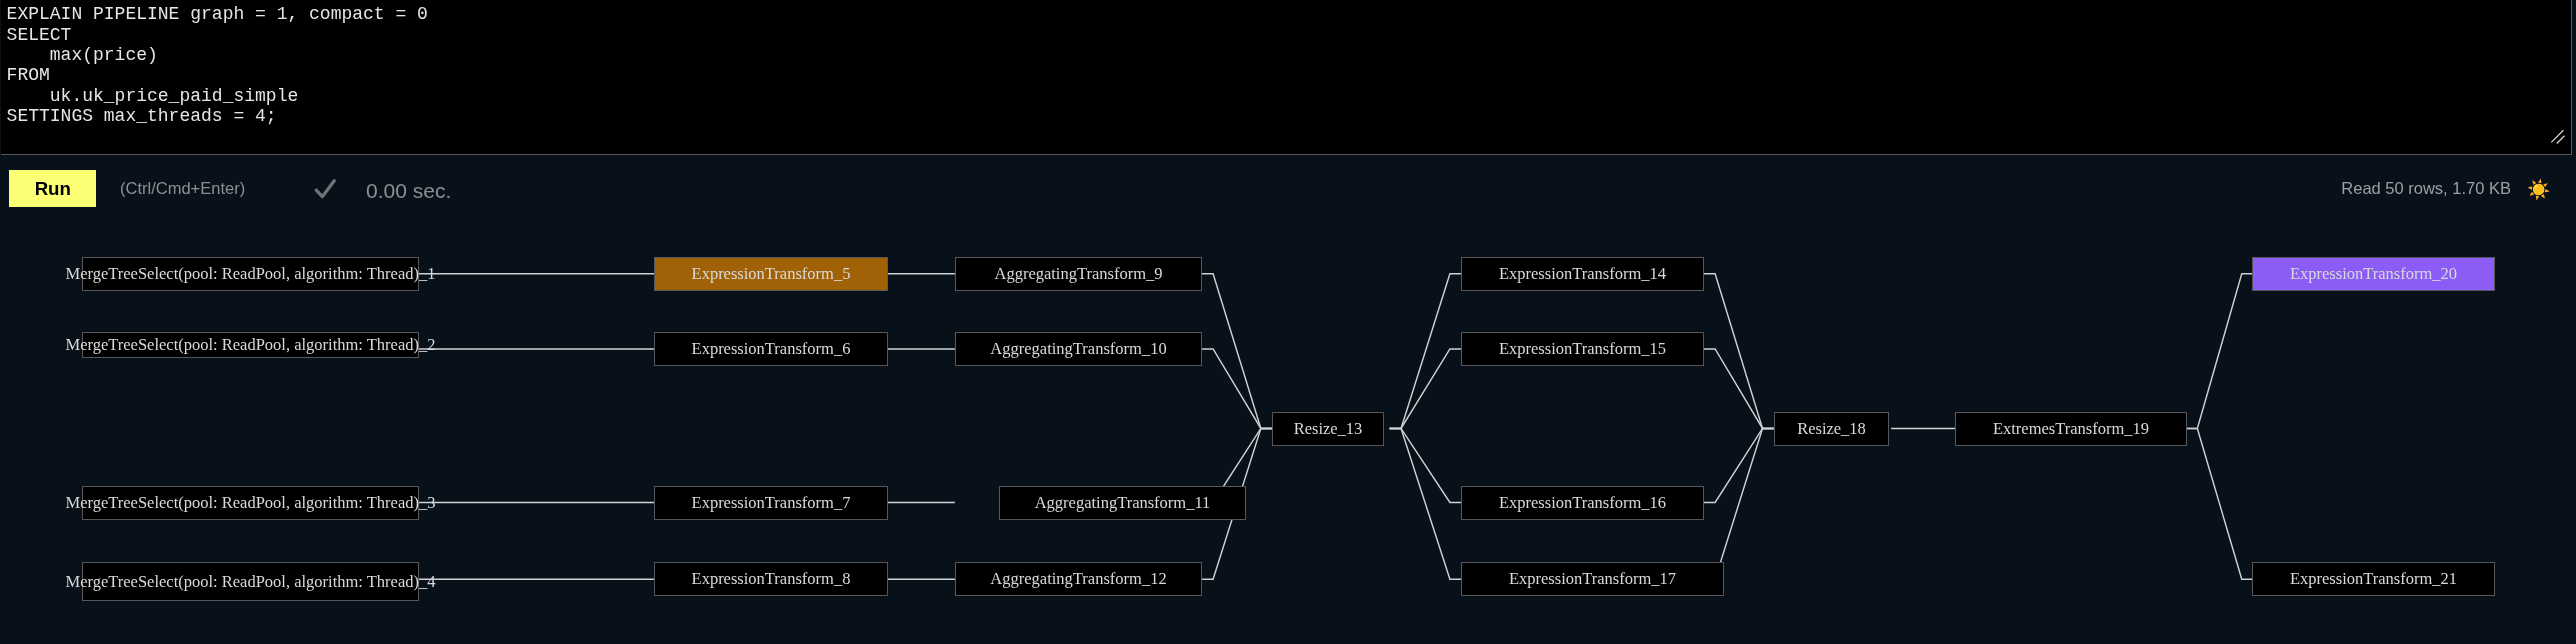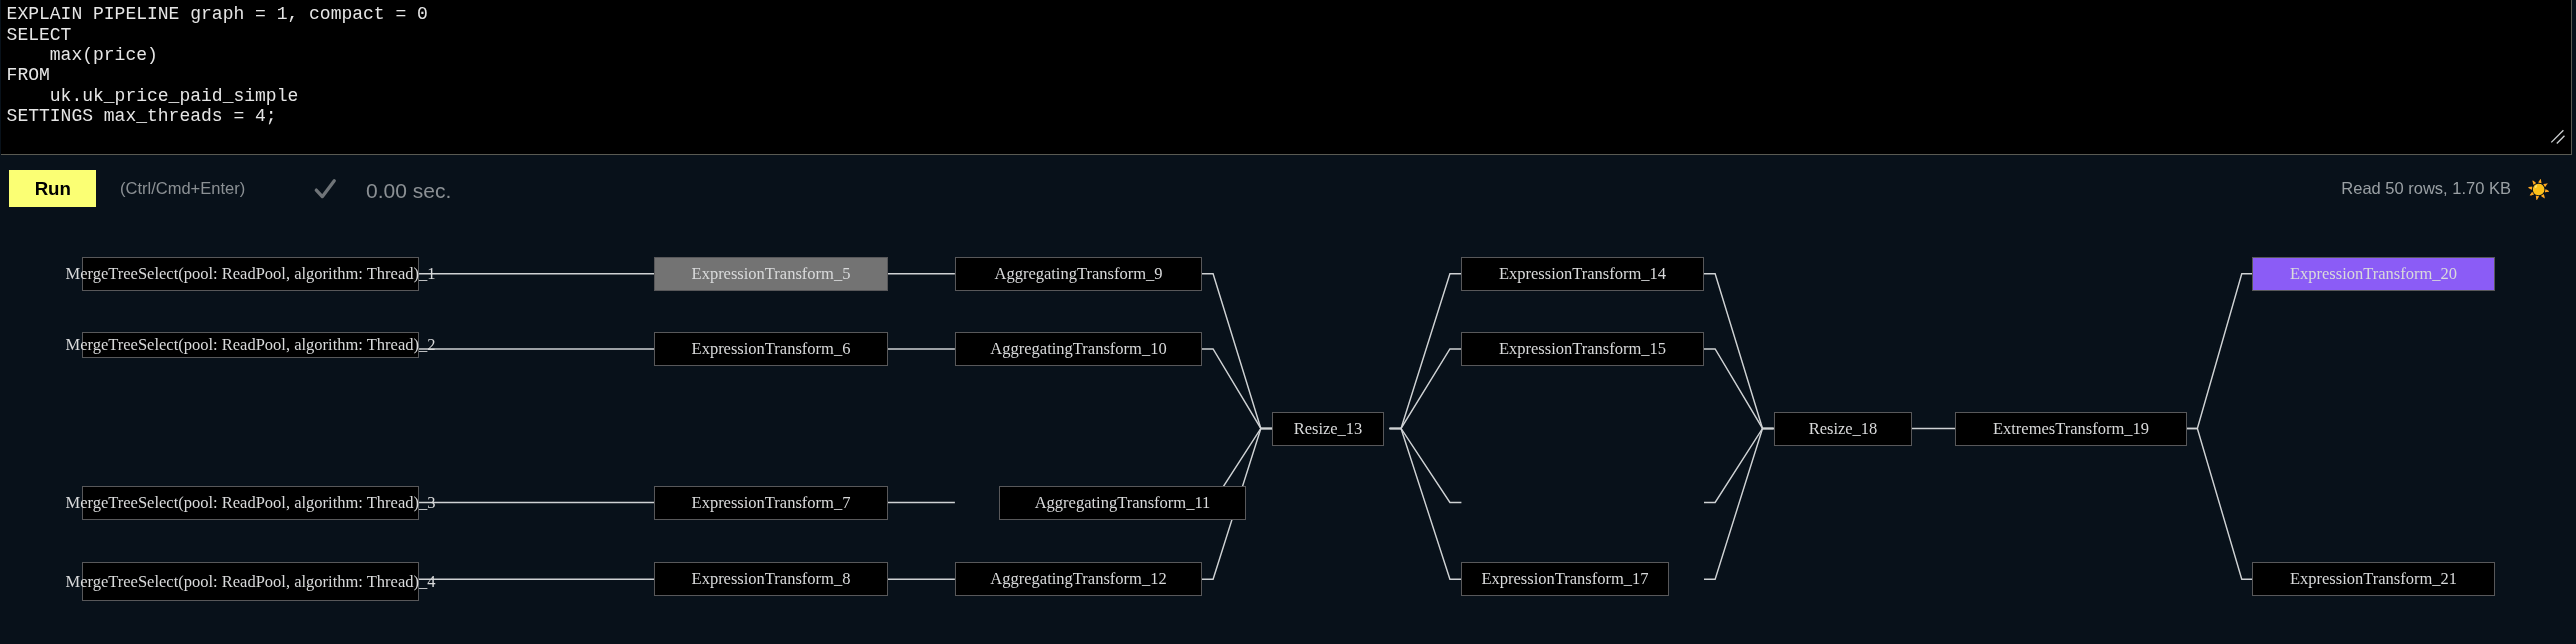--- a/index.html
+++ b/index.html
@@ -220,21 +220,21 @@
     </div>
     <div class="node" style="left: 82px; top: 118px; width: 337px; height: 26px; background: rgb(0, 0, 0); border-color: rgb(88, 88, 90); color: rgb(217, 218, 219);">
       <span>MergeTreeSelect(pool: ReadPool, algorithm: Thread)_2</span>
     </div>
     <div class="node" style="left: 82px; top: 272px; width: 337px; height: 34px; background: rgb(0, 0, 0); border-color: rgb(88, 88, 90); color: rgb(217, 218, 219);">
       <span>MergeTreeSelect(pool: ReadPool, algorithm: Thread)_3</span>
     </div>
     <div class="node" style="left: 82px; top: 348px; width: 337px; height: 39px; background: rgb(0, 0, 0); border-color: rgb(88, 88, 90); color: rgb(217, 218, 219);">
       <span>MergeTreeSelect(pool: ReadPool, algorithm: Thread)_4</span>
     </div>
-    <div class="node" style="left: 654px; top: 43px; width: 234px; height: 34px; background: #737373; border-color: rgb(88, 88, 90); color: rgb(217, 218, 219);">
+    <div class="node" style="left: 654px; top: 43px; width: 234px; height: 34px; background: #a16207; border-color: rgb(88, 88, 90); color: rgb(217, 218, 219);">
       <span>ExpressionTransform_5</span>
     </div>
     <div class="node" style="left: 654px; top: 118px; width: 234px; height: 34px; background: rgb(0, 0, 0); border-color: rgb(88, 88, 90); color: rgb(217, 218, 219);">
       <span>ExpressionTransform_6</span>
     </div>
     <div class="node" style="left: 654px; top: 272px; width: 234px; height: 34px; background: rgb(0, 0, 0); border-color: rgb(88, 88, 90); color: rgb(217, 218, 219);">
       <span>ExpressionTransform_7</span>
     </div>
     <div class="node" style="left: 654px; top: 348px; width: 234px; height: 34px; background: rgb(0, 0, 0); border-color: rgb(88, 88, 90); color: rgb(217, 218, 219);">
       <span>ExpressionTransform_8</span>
@@ -253,24 +253,27 @@
     </div>
     <div class="node" style="left: 1272px; top: 198px; width: 112px; height: 34px; background: rgb(0, 0, 0); border-color: rgb(88, 88, 90); color: rgb(217, 218, 219);">
       <span>Resize_13</span>
     </div>
     <div class="node" style="left: 1461px; top: 43px; width: 243px; height: 34px; background: rgb(0, 0, 0); border-color: rgb(88, 88, 90); color: rgb(217, 218, 219);">
       <span>ExpressionTransform_14</span>
     </div>
     <div class="node" style="left: 1461px; top: 118px; width: 243px; height: 34px; background: rgb(0, 0, 0); border-color: rgb(88, 88, 90); color: rgb(217, 218, 219);">
       <span>ExpressionTransform_15</span>
     </div>
-    <div class="node" style="left: 1461px; top: 348px; width: 208px; height: 34px; background: rgb(0, 0, 0); border-color: rgb(88, 88, 90); color: rgb(217, 218, 219);">
+    <div class="node" style="left: 1461px; top: 272px; width: 243px; height: 34px; background: rgb(0, 0, 0); border-color: rgb(88, 88, 90); color: rgb(217, 218, 219);">
+      <span>ExpressionTransform_16</span>
+    </div>
+    <div class="node" style="left: 1461px; top: 348px; width: 263px; height: 34px; background: rgb(0, 0, 0); border-color: rgb(88, 88, 90); color: rgb(217, 218, 219);">
       <span>ExpressionTransform_17</span>
     </div>
-    <div class="node" style="left: 1774px; top: 198px; width: 138px; height: 34px; background: rgb(0, 0, 0); border-color: rgb(88, 88, 90); color: rgb(217, 218, 219); justify-content: center;">
+    <div class="node" style="left: 1774px; top: 198px; width: 115px; height: 34px; background: rgb(0, 0, 0); border-color: rgb(88, 88, 90); color: rgb(217, 218, 219); justify-content: center;">
       <span>Resize_18</span>
     </div>
     <div class="node" style="left: 1955px; top: 198px; width: 232px; height: 34px; background: rgb(0, 0, 0); border-color: rgb(88, 88, 90); color: rgb(217, 218, 219);">
       <span>ExtremesTransform_19</span>
     </div>
     <div class="node" style="left: 2252px; top: 43px; width: 243px; height: 34px; background: #8b5cf6; border-color: rgb(88, 88, 90); color: rgb(217, 218, 219);">
       <span>ExpressionTransform_20</span>
     </div>
     <div class="node" style="left: 2252px; top: 348px; width: 243px; height: 34px; background: rgb(0, 0, 0); border-color: rgb(88, 88, 90); color: rgb(217, 218, 219);">
       <span>ExpressionTransform_21</span>

